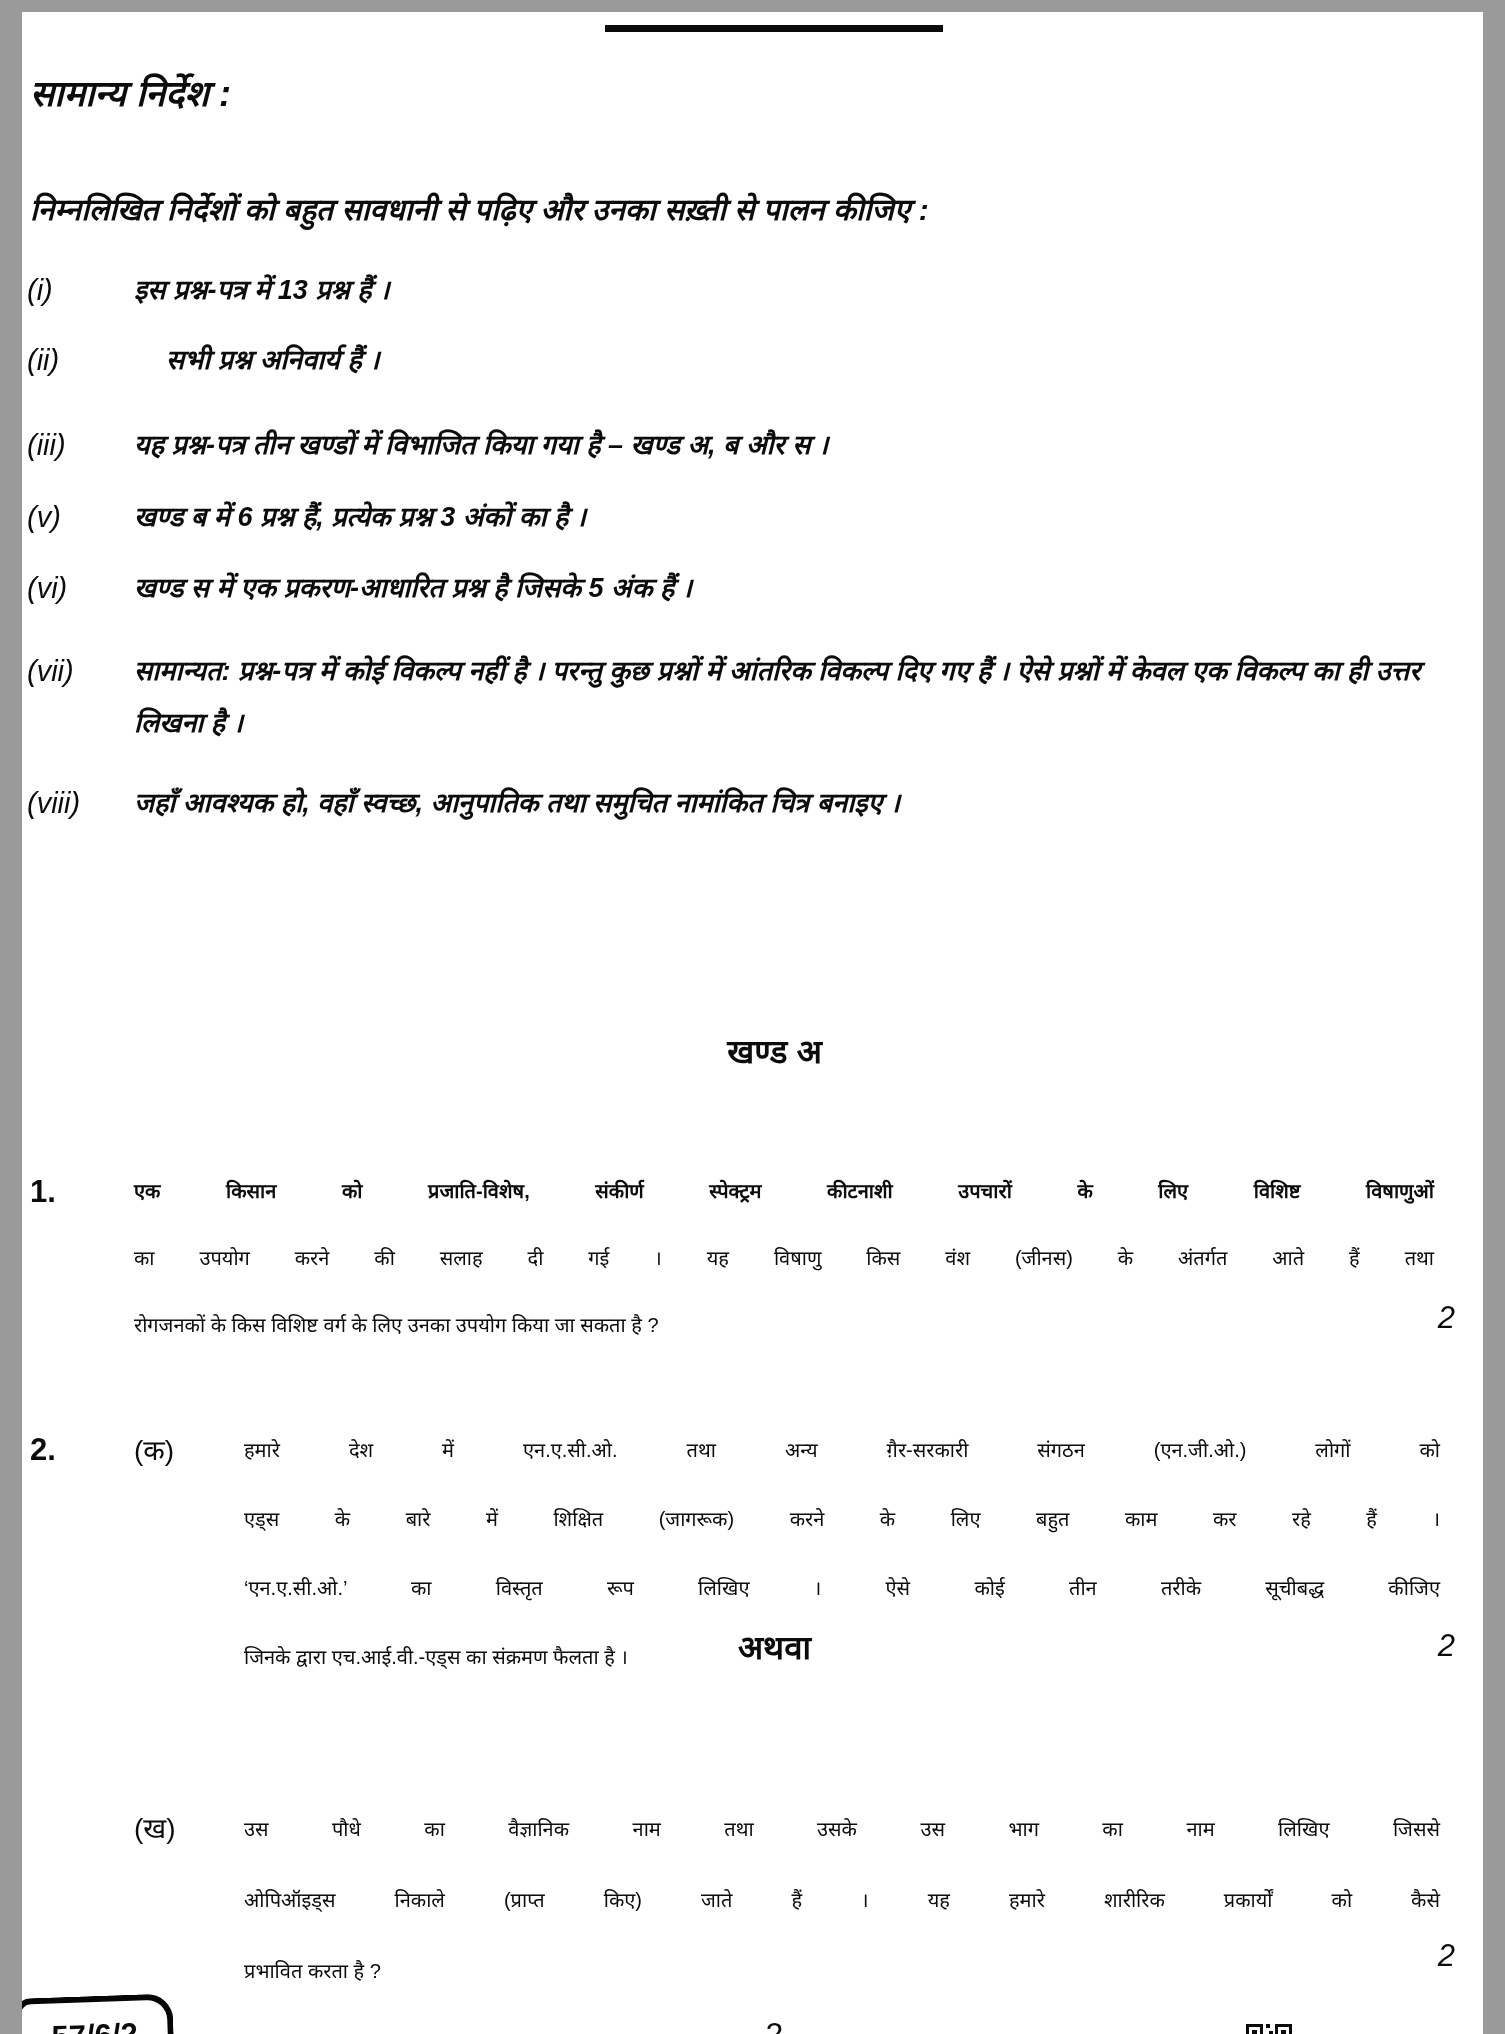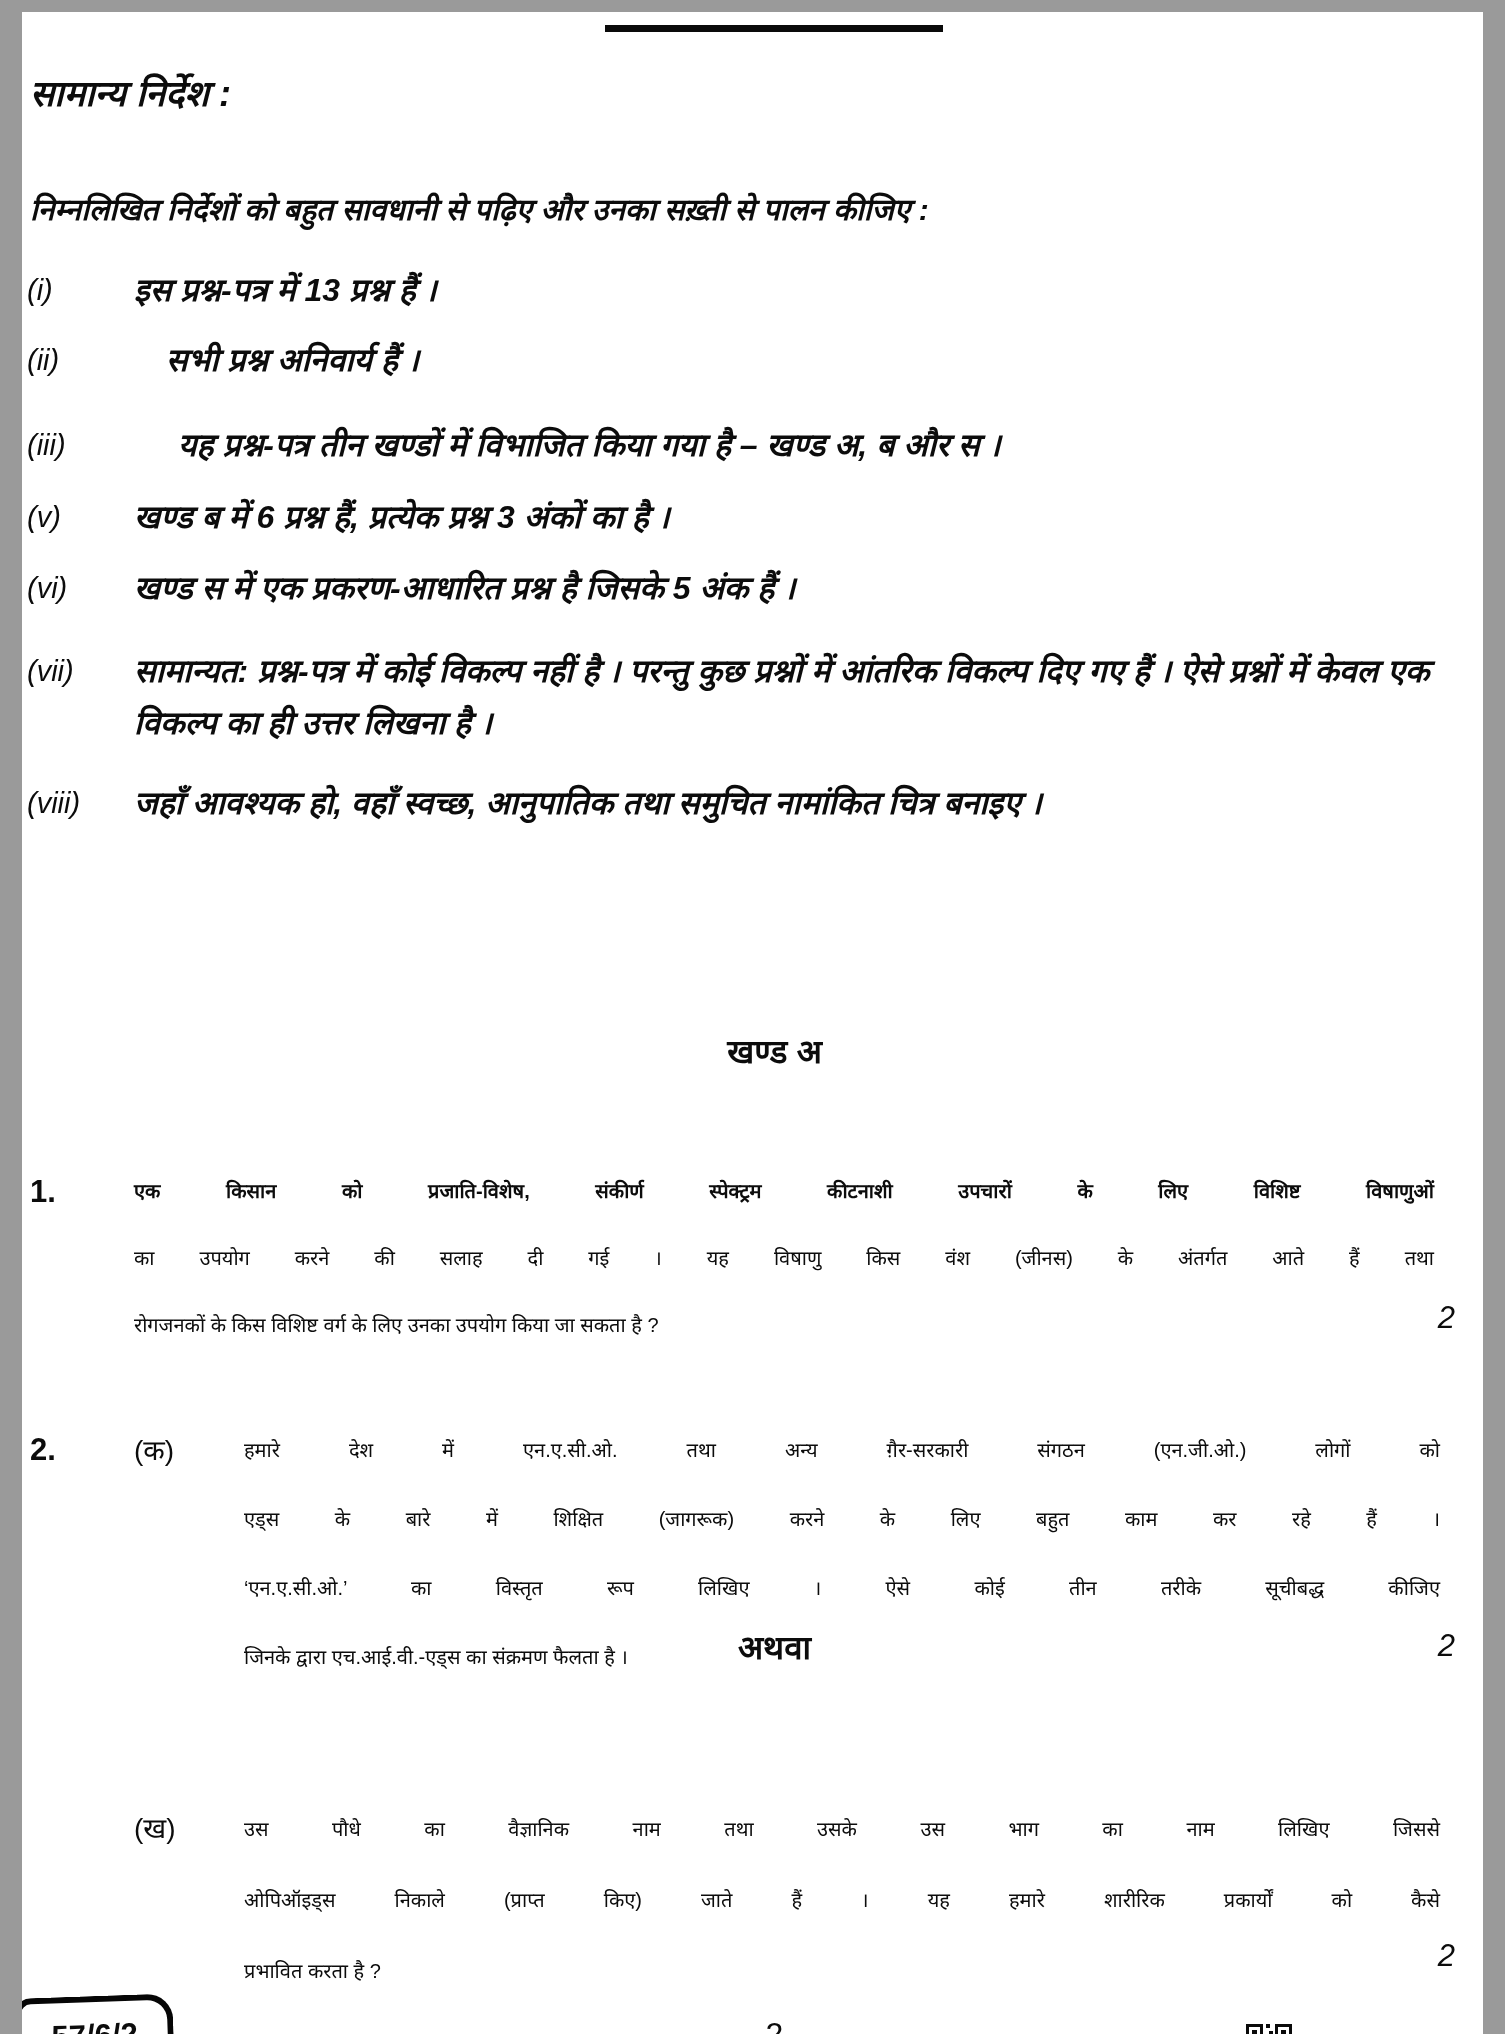--- a/index.html
+++ b/index.html
@@ -10,27 +10,27 @@
   }
   .top-rule{position:absolute;left:583px;top:13px;width:338px;height:7px;background:#0a0a0a;}
 
   .gi-title{position:absolute;left:8px;top:56px;font-size:36px;font-weight:700;font-style:italic;}
   .gi-intro{position:absolute;left:8px;top:176px;font-size:30px;font-weight:600;font-style:italic;white-space:nowrap;}
 
   .inst-list{position:absolute;left:5px;top:252px;width:1465px;}
   .inst-row{display:flex;align-items:flex-start;}
   .inst-row:nth-child(1){margin-bottom:18px;}
   .inst-row:nth-child(2){margin-bottom:33px;gap:32px;}
-  .inst-row:nth-child(3){margin-bottom:20px;gap:44px;}
+  .inst-row:nth-child(3){margin-bottom:20px;}
   .inst-row:nth-child(4){margin-bottom:19px;}
   .inst-row:nth-child(5){margin-bottom:31px;}
   .inst-row:nth-child(6){margin-bottom:28px;}
   .inst-row:nth-child(7){margin-bottom:24px;}
   .inst-marker{flex:0 0 107px;font-style:italic;font-size:29px;line-height:52px;}
-  .inst-text{flex:1;font-style:italic;font-weight:600;font-size:32px;line-height:52px;}
+  .inst-text{flex:1;font-style:italic;font-weight:600;font-size:27px;line-height:52px;}
   .inst-text .b{font-weight:800;}
 
   .sec-heading{position:absolute;left:0;width:1505px;text-align:center;font-weight:700;font-size:33px;}
   #secA{top:1016px;}
   #orLabel{top:1612px;}
 
   .q-block{position:absolute;left:8px;display:flex;align-items:flex-start;}
   .q-num{flex:0 0 104px;font-weight:700;font-size:31px;line-height:67px;}
   .q-part{flex:0 0 110px;font-size:28px;line-height:69px;}
   .q-body{flex:1;font-size:20px;}

